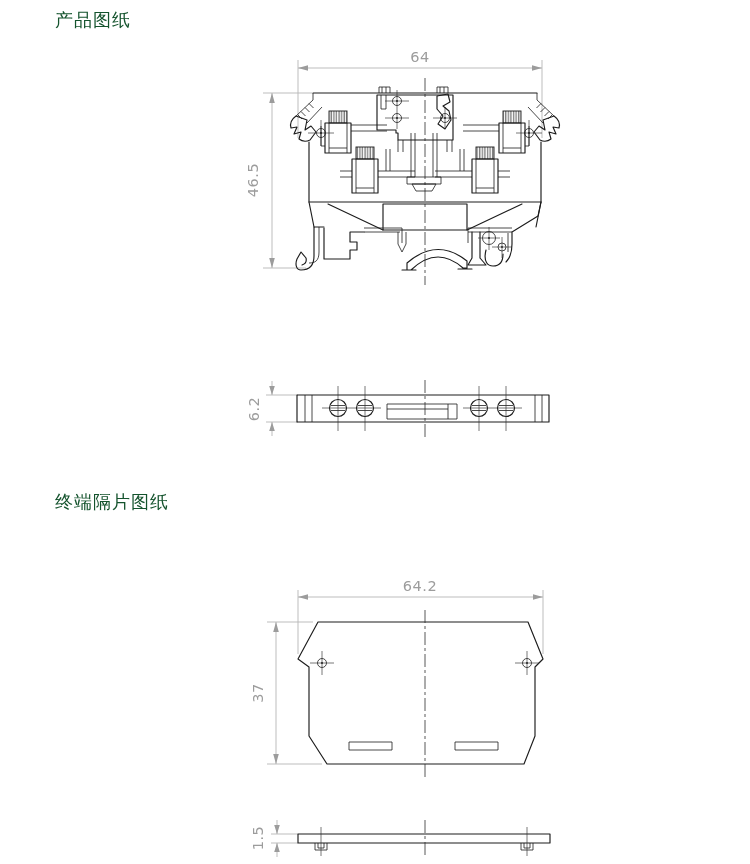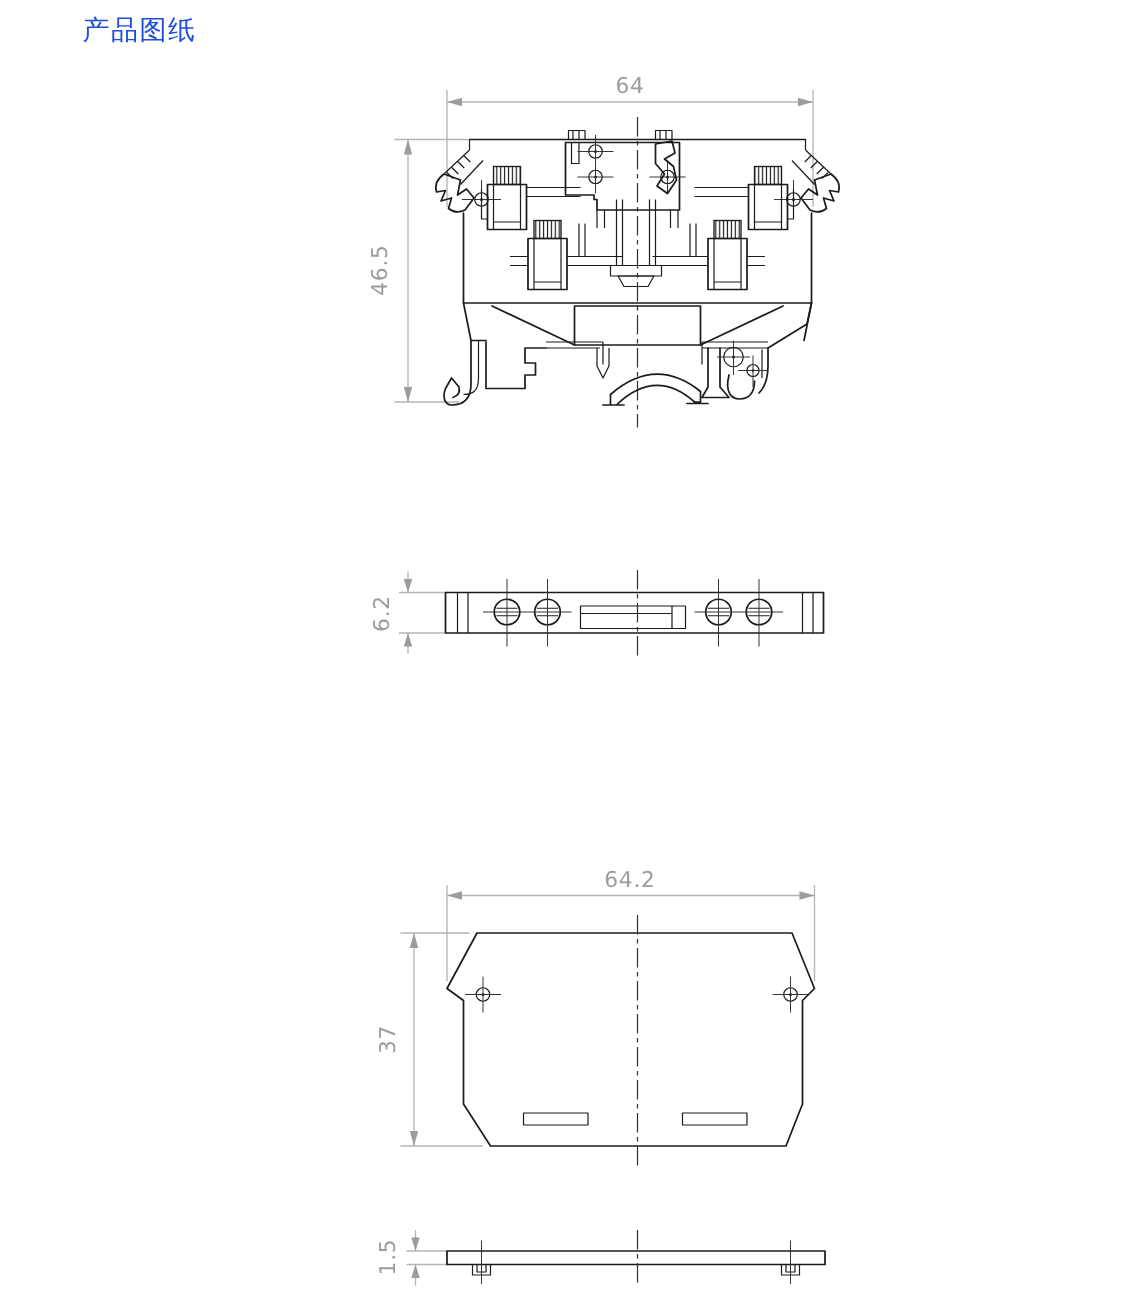--- a/index.html
+++ b/index.html
@@ -1,19 +1,19 @@
 <!DOCTYPE html>
 <html><head>
 <meta charset="utf-8">
 <style>
   html,body{margin:0;padding:0;background:#ffffff;}
   .page{position:relative;width:750px;height:864px;background:#ffffff;overflow:hidden;
         font-family:"DejaVu Sans",sans-serif;}
   .heading{position:absolute;left:55px;margin:0;font-size:18px;font-weight:500;
-           color:#1d4ed8;letter-spacing:1px;}
+           color:#14532d;letter-spacing:1px;}
   #heading-product{top:8px;}
   #heading-separator{top:490px;}
   svg{position:absolute;overflow:visible;}
   #svg-front{left:240px;top:40px;width:320px;height:252px;}
   #svg-bottom{left:240px;top:372px;width:320px;height:70px;}
   #svg-sep-front{left:245px;top:565px;width:315px;height:225px;}
   #svg-sep-side{left:240px;top:800px;width:320px;height:64px;}
   .ol{stroke:#1c1c1c;stroke-width:1.15;fill:none;stroke-linejoin:round;stroke-linecap:round;}
   .th{stroke:#1c1c1c;stroke-width:0.8;fill:none;stroke-linejoin:round;}
   .cl{stroke:#2f2f2f;stroke-width:0.65;fill:none;}
@@ -129,20 +129,21 @@
       <path class="th" d="M331,405.5 H345 M331,410.5 H345 M358,405.5 H372 M358,410.5 H372
                           M472,405.5 H486 M472,410.5 H486 M499,405.5 H513 M499,410.5 H513"></path>
       <path class="cl" d="M338,386 V431 M365,386 V431 M479,386 V431 M506,386 V431
                           M322,408 H381 M463,408 H522"></path>
     </g>
     <rect class="th" x="387" y="404" width="70" height="15"></rect>
     <path class="th" d="M387,409 H448 M448,404 V419"></path>
     <path class="cdash" d="M425,380 V437"></path>
   </svg>
 
+  <h2 class="heading" id="heading-separator">终端隔片图纸</h2>
 
   <svg id="svg-sep-front" viewBox="245 565 315 225">
     <g>
       <path class="dim" d="M298,590 V654 M543,590 V654 M298,597 H543"></path>
       <path class="arr" d="M298,597 l10,-2.8 v5.6 Z M543,597 l-10,-2.8 v5.6 Z"></path>
       <text class="dimtxt" x="420" y="591" text-anchor="middle">64.2</text>
     </g>
     <g>
       <path class="dim" d="M267,622 H313 M267,764 H322 M276,622 V764"></path>
       <path class="arr" d="M276,622 l-2.8,10 h5.6 Z M276,764 l-2.8,-10 h5.6 Z"></path>

